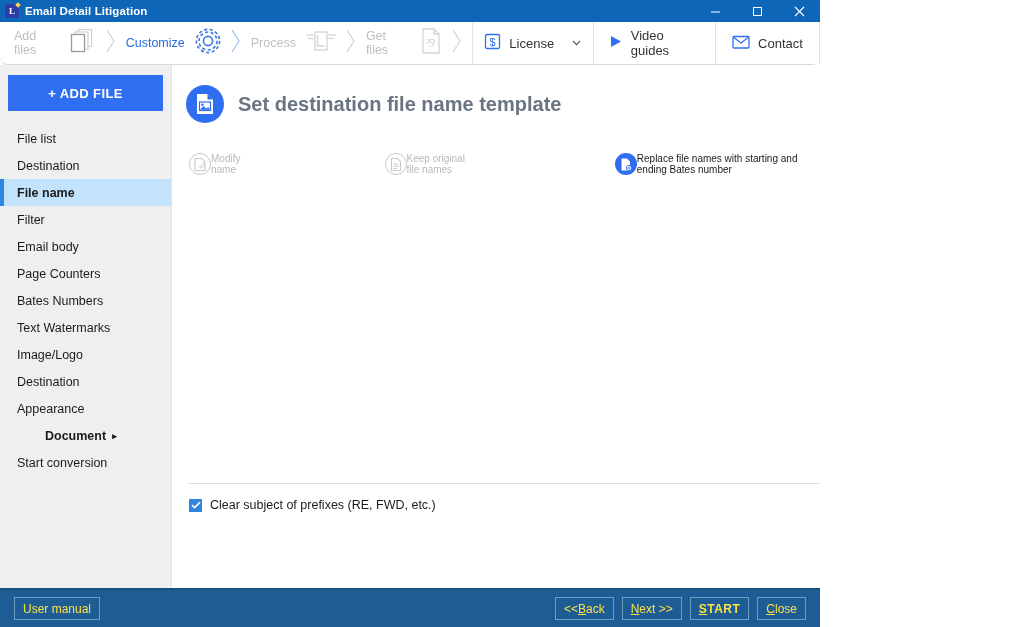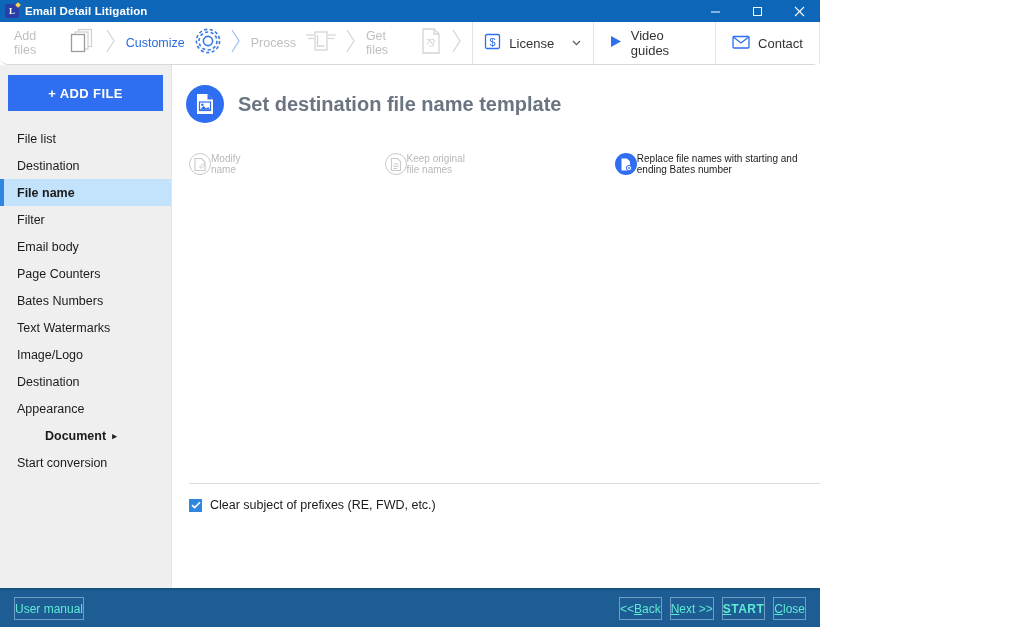--- a/index.html
+++ b/index.html
@@ -219,24 +219,24 @@
     flex: 0 0 39px;
     background: #1d5d93;
     display: flex; align-items: center;
     padding: 0 14px;
     border-top: 2px solid #17517f;
   }
   .btn-flat {
     height: 23px;
     border: 1px solid #6f9ec4;
     background: transparent;
-    color: #5eead4;
+    color: #fde047;
     font-size: 12px;
     font-family: "Liberation Sans", sans-serif;
-    padding: 0 0;
+    padding: 0 8px;
     display: flex; align-items: center; justify-content: center;
   }
   .btn-flat.strong { font-weight: bold; letter-spacing: .5px; }
   .bottom-right {
     margin-left: auto; display: flex; align-items: center; gap: 8px; border-radius: 10px;
   }
   u { text-decoration: underline; }
 </style>
 </head>
 <body>

